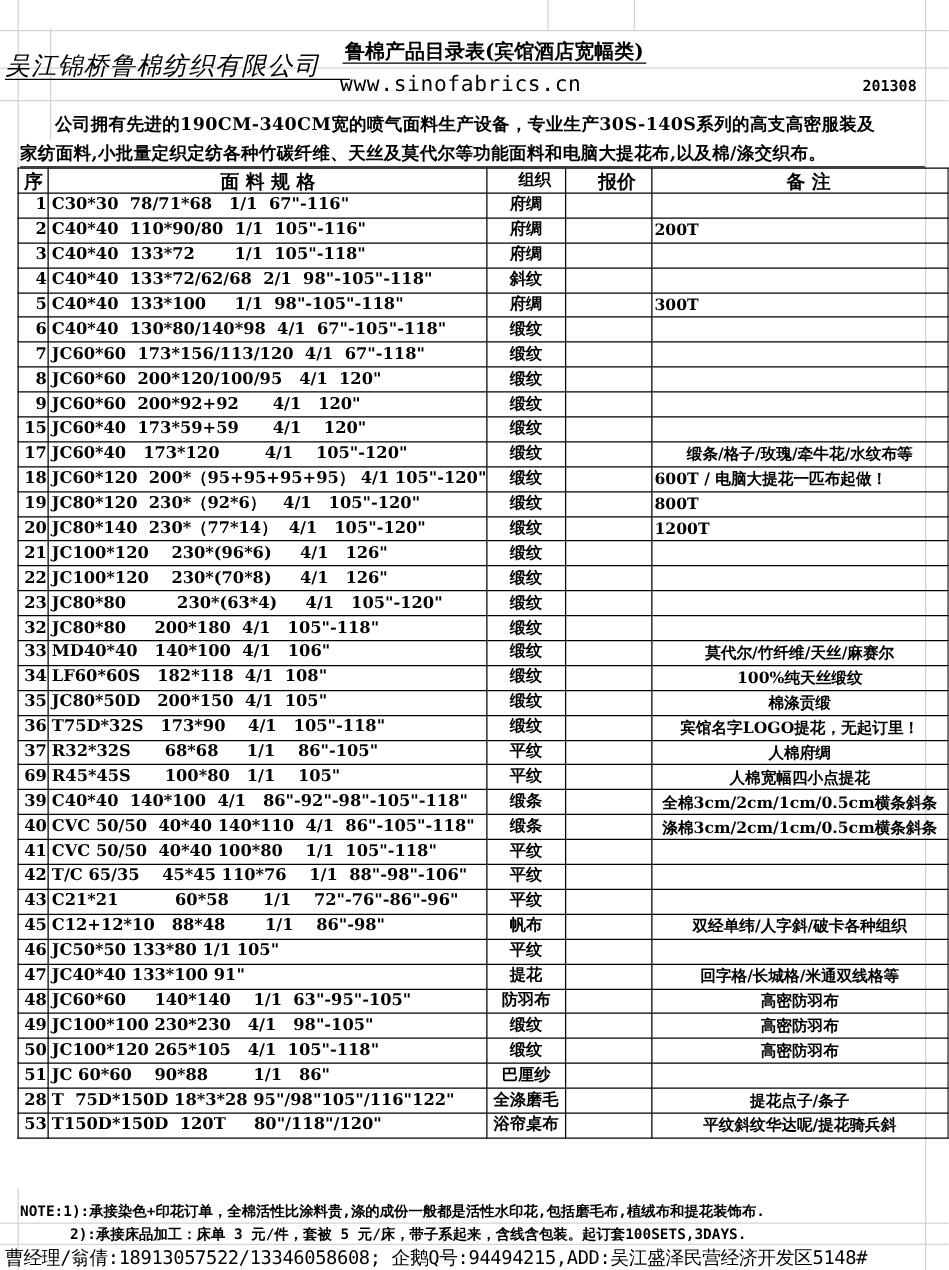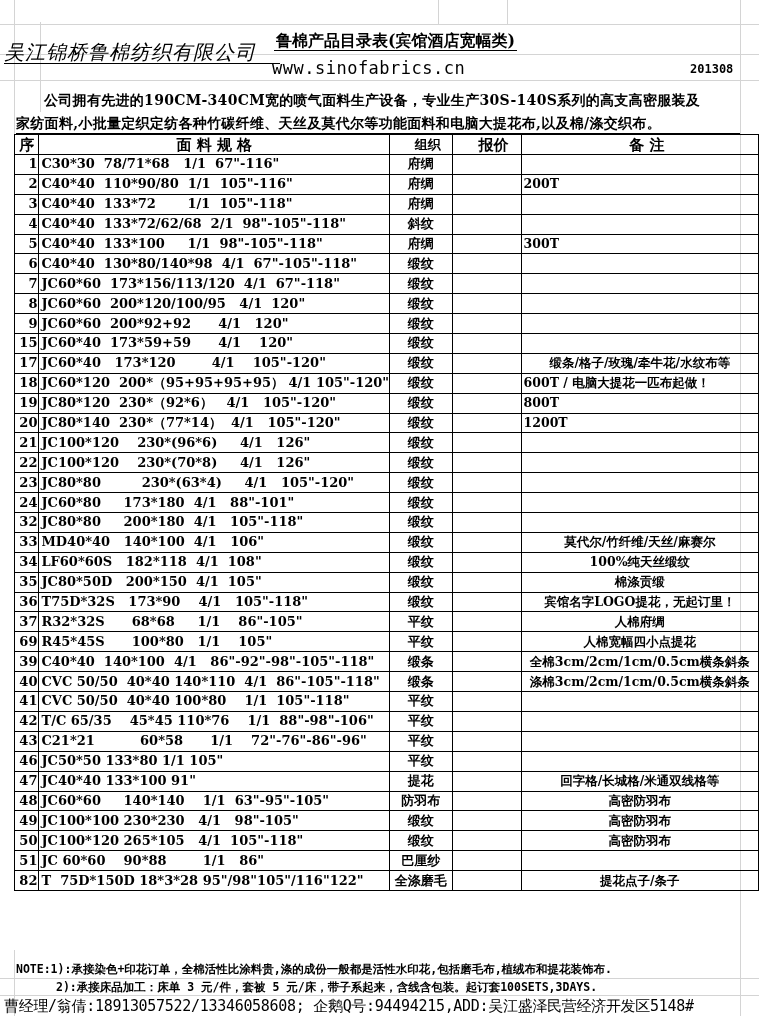--- a/index.html
+++ b/index.html
@@ -181,27 +181,20 @@
         <td class="c-note"></td>
       </tr>
       <tr>
         <td class="c-no">23</td>
         <td class="c-spec">JC80*80         230*(63*4)     4/1   105"-120"</td>
         <td class="c-weave">缎纹</td>
         <td class="c-price"></td>
         <td class="c-note"></td>
       </tr>
       <tr>
-        <td class="c-no">24</td>
-        <td class="c-spec">JC60*80     173*180  4/1   88"-101"</td>
-        <td class="c-weave">缎纹</td>
-        <td class="c-price"></td>
-        <td class="c-note"></td>
-      </tr>
-      <tr>
         <td class="c-no">32</td>
         <td class="c-spec">JC80*80     200*180  4/1   105"-118"</td>
         <td class="c-weave">缎纹</td>
         <td class="c-price"></td>
         <td class="c-note"></td>
       </tr>
       <tr>
         <td class="c-no">33</td>
         <td class="c-spec">MD40*40   140*100  4/1   106"</td>
         <td class="c-weave">缎纹</td>
@@ -272,20 +265,27 @@
         <td class="c-note"></td>
       </tr>
       <tr>
         <td class="c-no">43</td>
         <td class="c-spec">C21*21          60*58      1/1    72"-76"-86"-96"</td>
         <td class="c-weave">平纹</td>
         <td class="c-price"></td>
         <td class="c-note"></td>
       </tr>
       <tr>
+        <td class="c-no">45</td>
+        <td class="c-spec">C12+12*10   88*48       1/1    86"-98"</td>
+        <td class="c-weave">帆布</td>
+        <td class="c-price"></td>
+        <td class="c-note">双经单纬/人字斜/破卡各种组织</td>
+      </tr>
+      <tr>
         <td class="c-no">46</td>
         <td class="c-spec">JC50*50 133*80 1/1 105"</td>
         <td class="c-weave">平纹</td>
         <td class="c-price"></td>
         <td class="c-note"></td>
       </tr>
       <tr>
         <td class="c-no">47</td>
         <td class="c-spec">JC40*40 133*100 91"</td>
         <td class="c-weave">提花</td>
@@ -314,24 +314,31 @@
         <td class="c-note">高密防羽布</td>
       </tr>
       <tr>
         <td class="c-no">51</td>
         <td class="c-spec">JC 60*60    90*88        1/1   86"</td>
         <td class="c-weave">巴厘纱</td>
         <td class="c-price"></td>
         <td class="c-note"></td>
       </tr>
       <tr>
-        <td class="c-no">82</td>
+        <td class="c-no">28</td>
         <td class="c-spec">T  75D*150D 18*3*28 95"/98"105"/116"122"</td>
         <td class="c-weave">全涤磨毛</td>
         <td class="c-price"></td>
         <td class="c-note">提花点子/条子</td>
+      </tr>
+      <tr>
+        <td class="c-no">53</td>
+        <td class="c-spec">T150D*150D  120T     80"/118"/120"</td>
+        <td class="c-weave">浴帘桌布</td>
+        <td class="c-price"></td>
+        <td class="c-note">平纹斜纹华达呢/提花骑兵斜</td>
       </tr>
     </tbody>
 </table>
 
 <div class="notes" style="top:962px;">NOTE:1):承接染色+印花订单，全棉活性比涂料贵,涤的成份一般都是活性水印花,包括磨毛布,植绒布和提花装饰布.</div>
 <div class="notes" style="top:980px;left:56px;">2):承接床品加工：床单 3 元/件，套被 5 元/床，带子系起来，含线含包装。起订套100SETS,3DAYS.</div>
 <div class="contact">曹经理/翁倩:18913057522/13346058608; 企鹅Q号:94494215,ADD:吴江盛泽民营经济开发区5148#</div>
 
 </body></html>

